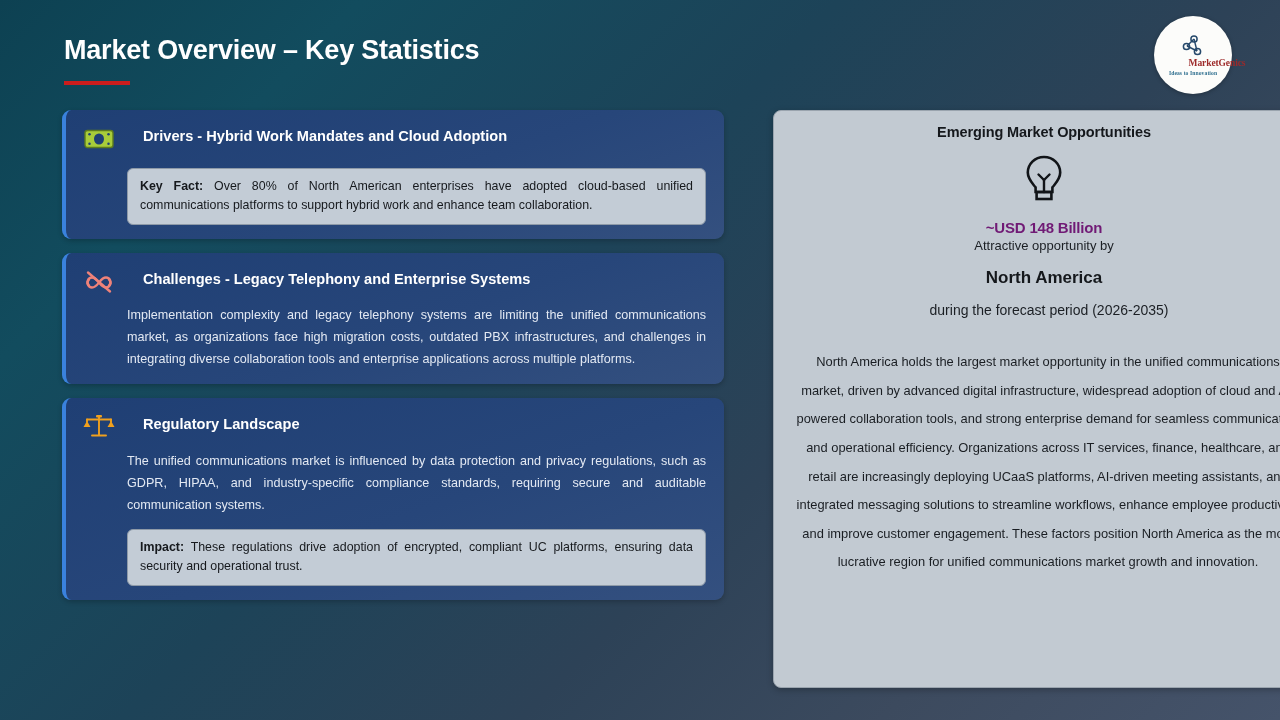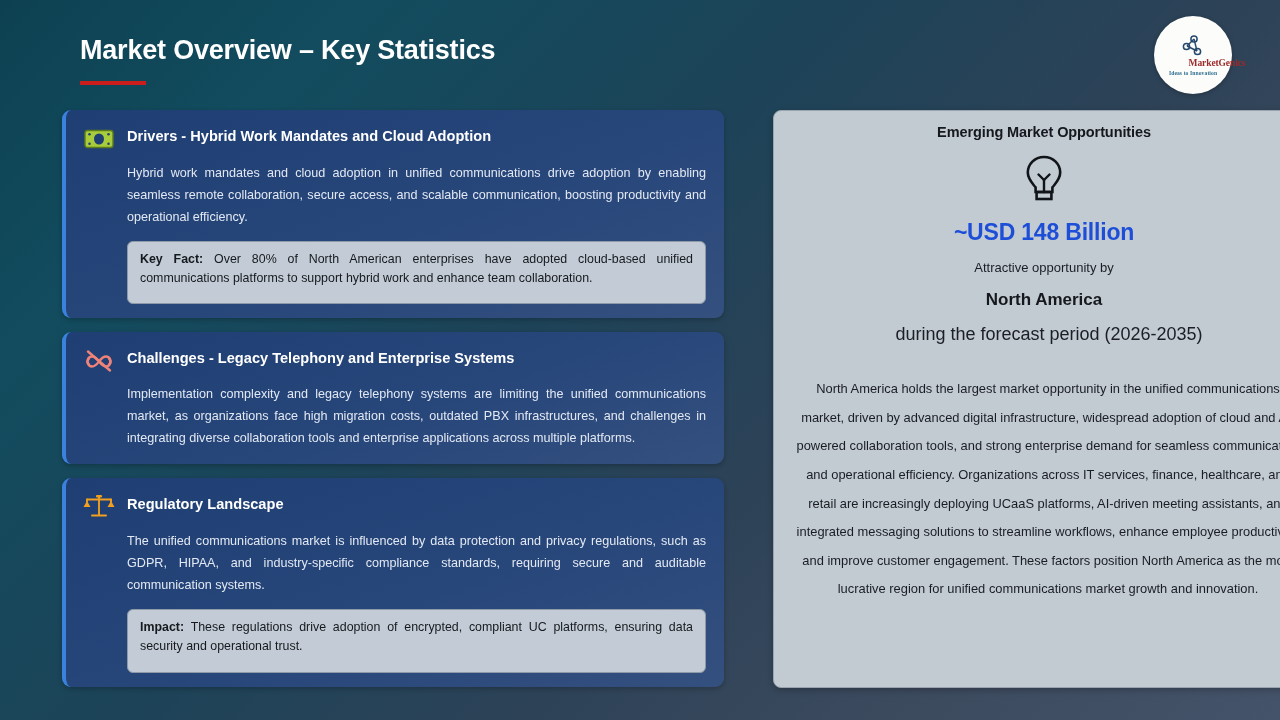--- a/index.html
+++ b/index.html
@@ -5,21 +5,21 @@
   * { box-sizing: border-box; margin: 0; padding: 0; }
   html, body { width: 1280px; height: 720px; }
   body {
     font-family: "Liberation Sans", sans-serif;
     background: linear-gradient(135deg, #0d4152 0%, #124c5e 18%, #1d4358 42%, #2d4257 62%, #3c4a5e 80%, #45536a 100%);
     position: relative;
     overflow: hidden;
   }
 
   
-  .header { position: absolute; left: 80px; top: 36px; }
+  .header { position: absolute; left: 64px; top: 36px; }
   .page-title {
     font-size: 27px;
     font-weight: bold;
     color: #ffffff;
     letter-spacing: -0.2px;
     line-height: 1.1;
   }
   .title-rule {
     width: 66px;
     height: 4px;
@@ -70,21 +70,21 @@
   }
   .info-card {
     position: relative;
     border-radius: 9px;
     background: linear-gradient(160deg, #1f3f74 0%, #27467a 55%, #34507f 100%);
     border-left: 4px solid #3a82dd;
     padding: 14px 18px 14px 16px;
     margin-bottom: 14px;
     box-shadow: 0 2px 5px rgba(0,0,0,.22);
   }
-  .card-head { display: flex; align-items: flex-start; gap: 11px; }
+  .card-head { display: flex; align-items: flex-start; gap: 27px; }
   .card-icon {
     width: 34px; height: 34px;
     flex: 0 0 34px;
     display: flex; align-items: center; justify-content: center;
     margin-top: -2px;
   }
   .card-icon svg { display: block; }
   .card-title {
     font-size: 14.6px;
     font-weight: bold;
@@ -99,21 +99,21 @@
     line-height: 1.74;
     color: #e3e9f3;
     text-align: justify;
   }
   .callout {
     margin-left: 45px;
     margin-top: 12px;
     background: #c3ccd6;
     border: 1px solid #8e9aa8;
     border-radius: 6px;
-    padding: 8px 12px 16px 12px;
+    padding: 8px 12px 9px 12px;
     font-size: 12.4px;
     line-height: 1.52;
     color: #16191d;
     text-align: justify;
   }
   .callout b { font-weight: bold; }
 
   
   .card-2 .card-body { margin-top: 6px; }
 
@@ -136,39 +136,39 @@
   .panel-title {
     font-size: 14.5px;
     font-weight: bold;
     color: #15181c;
     text-align: center;
     letter-spacing: -0.1px;
   }
   .bulb-wrap { margin-top: 14px; }
   .panel-value {
     margin-top: 11px;
-    font-size: 23px;
-    font-weight: bold;
-    color: #1d4ed8;
+    font-size: 15px;
+    font-weight: bold;
+    color: #701a75;
     letter-spacing: -0.2px;
   }
   .panel-sub {
-    margin-top: 14px;
+    margin-top: 2px;
     font-size: 13px;
     color: #1b1f24;
   }
   .panel-region {
     margin-top: 15px;
     font-size: 17px;
     font-weight: bold;
     color: #15181c;
   }
   .panel-period {
     margin-top: 14px;
-    font-size: 18px;
+    font-size: 14px;
     color: #1b1f24;
     margin-left: 10px;
   }
   .panel-desc {
     margin-top: 30px;
     font-size: 12.9px;
     line-height: 2.22;
     color: #1a1e23;
     text-align: center;
     width: 100%;
@@ -205,21 +205,20 @@
           <rect x="1" y="2.5" width="28" height="17" rx="2.5" fill="#a8cc3a" stroke="#5d7c1e" stroke-width="1.4"></rect>
           <ellipse cx="15" cy="11" rx="5" ry="5.6" fill="#1f3f74"></ellipse>
           <circle cx="5.5" cy="6.2" r="1.25" fill="#1f3f74"></circle>
           <circle cx="24.5" cy="6.2" r="1.25" fill="#1f3f74"></circle>
           <circle cx="5.5" cy="15.8" r="1.25" fill="#1f3f74"></circle>
           <circle cx="24.5" cy="15.8" r="1.25" fill="#1f3f74"></circle>
         </svg>
       </div>
       <div class="card-title">Drivers - Hybrid Work Mandates and Cloud Adoption</div>
     </div>
-    <div class="card-body">Hybrid work mandates and cloud adoption in unified communications drive adoption by enabling seamless remote collaboration, secure access, and scalable communication, boosting productivity and operational efficiency.</div>
     <div class="callout">
       <b>Key Fact:</b><span> Over 80% of North American enterprises have adopted cloud-based unified communications platforms to support hybrid work and enhance team collaboration.</span>
     </div>
   </div>
 
   <div class="info-card card-2">
     <div class="card-head">
       <div class="card-icon">
         <svg width="32" height="28" viewBox="0 0 32 28">
           <path d="M6 17.5c-3 -3 -1 -8 3 -8 3.2 0 5 2.4 7 5 2 2.6 3.8 5 7 5 4 0 6 -5 3 -8" fill="none" stroke="#ef8279" stroke-width="2.4" stroke-linecap="round"></path>

